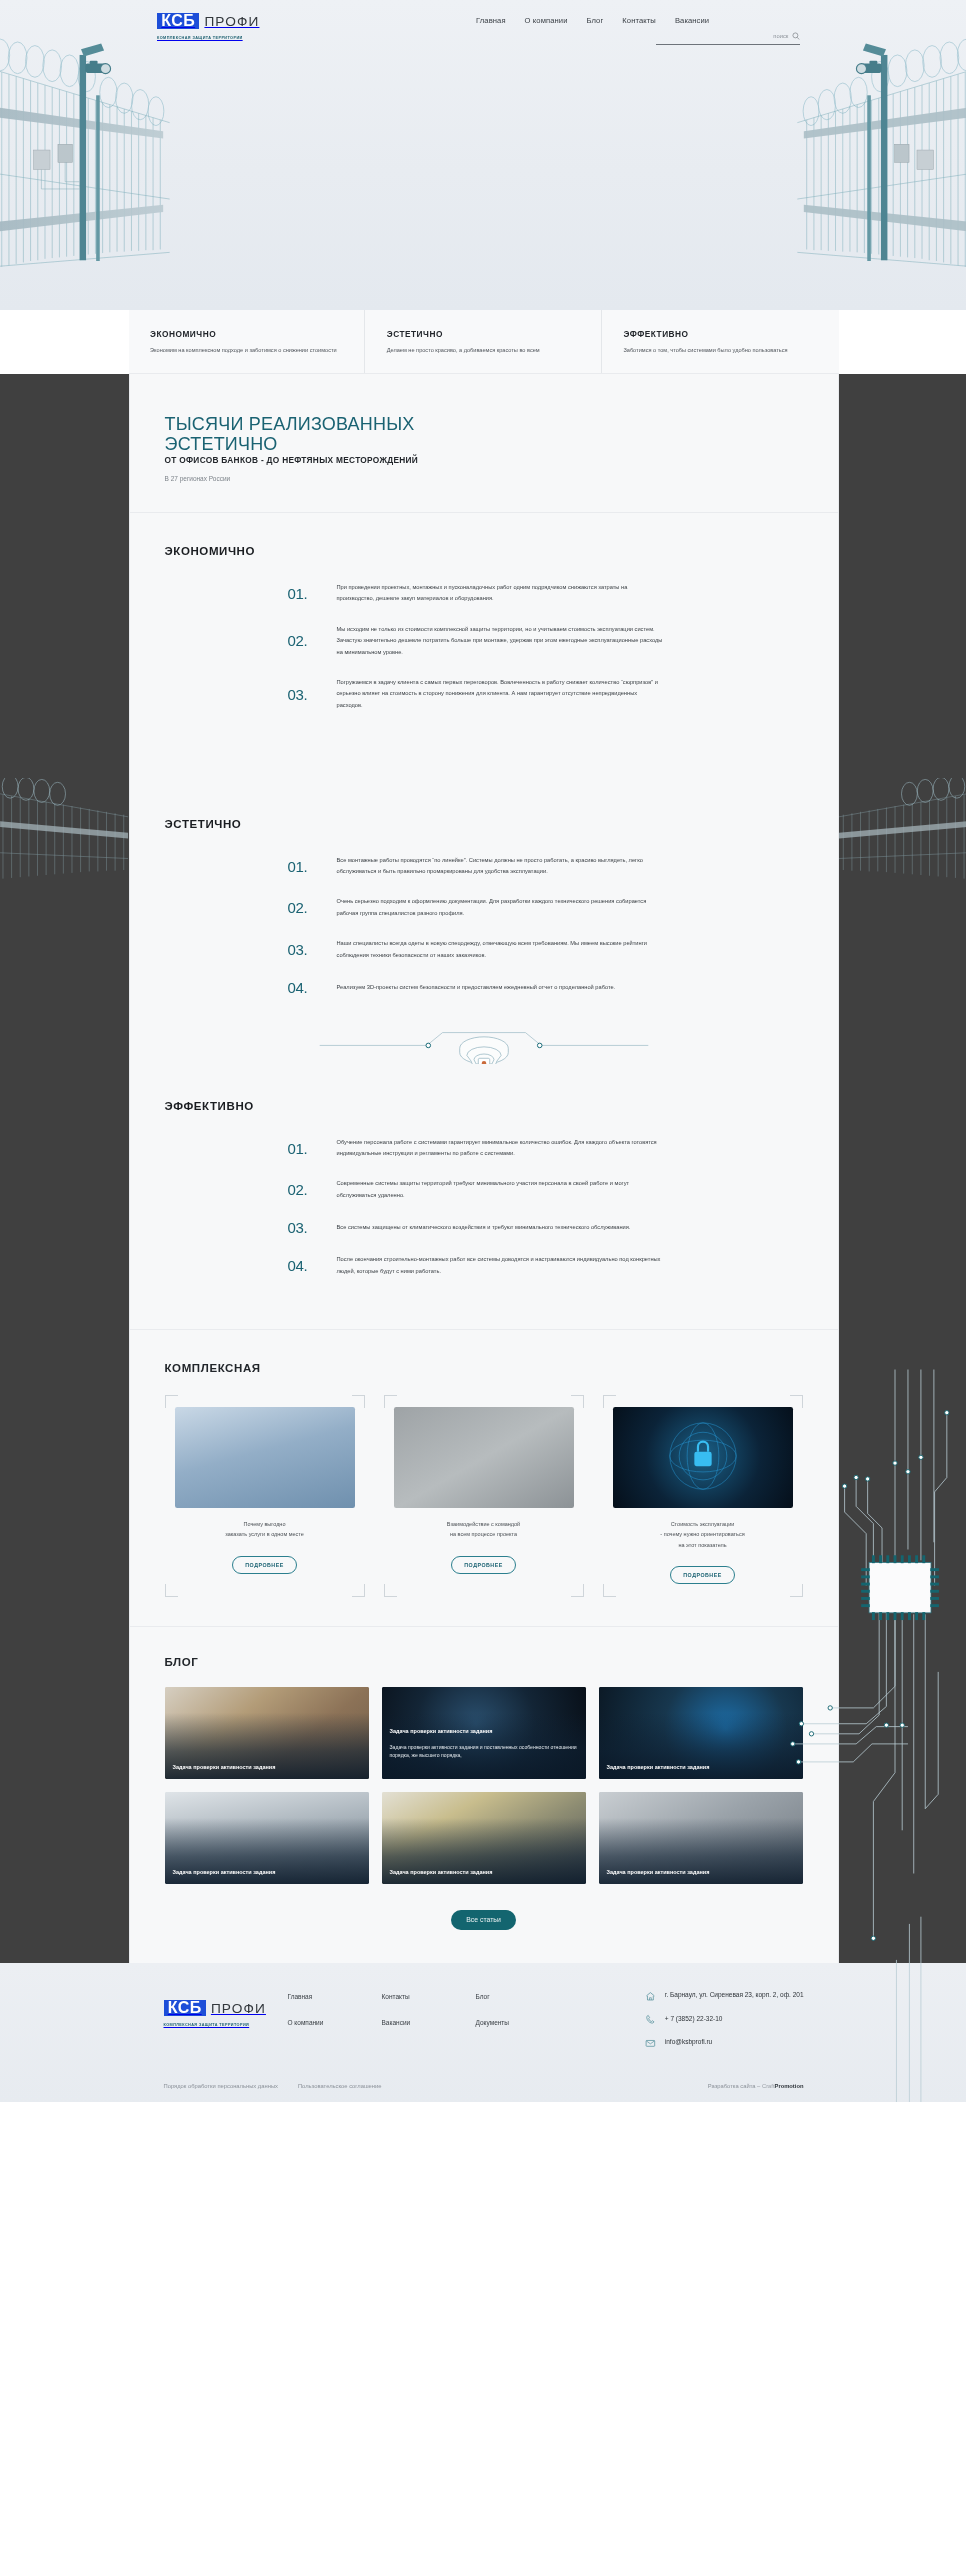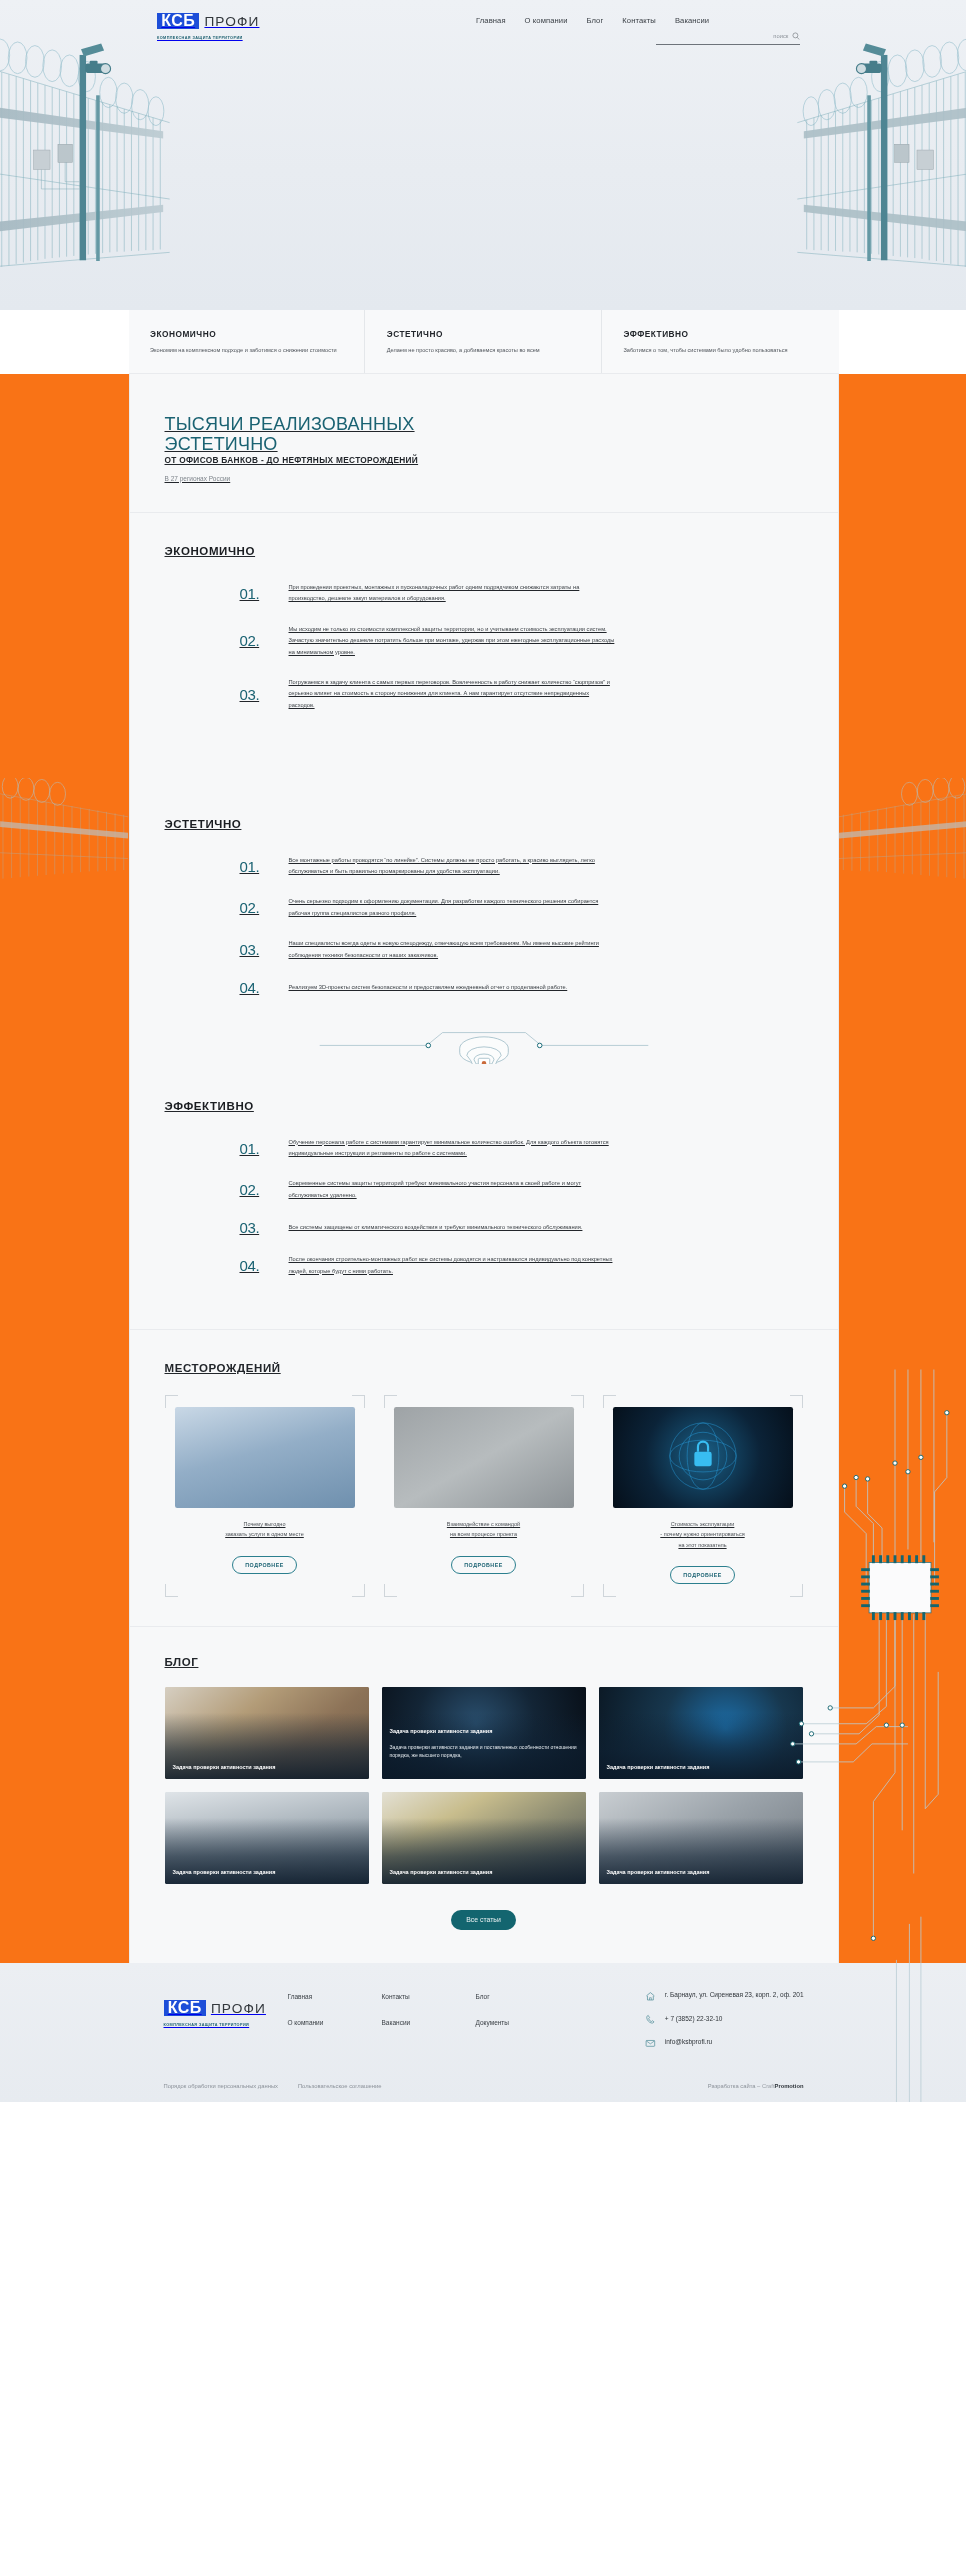--- a/index.html
+++ b/index.html
@@ -87,21 +87,21 @@
     border-right:0.7px solid #e4e7ea;
   }
   .strip .cell:last-child { border-right:none; }
   .strip h3 {
     font-size:8.3px; font-weight:bold; letter-spacing:0.5px; color:#22262b;
     margin-bottom:6.5px;
   }
   .strip p { font-size:5.6px; line-height:1.75; color:#51565c; }
 
   
-  .mainband { position:relative; background:#f97316;text-decoration:underline; }
+  .mainband { position:relative; background:#404040; }
   .colwrap {
     width:710px; margin:0 auto; position:relative;
     background:#f7f8f9;
     border-left:0.7px solid #e9ebee; border-right:0.7px solid #e9ebee;
   }
 
   .intro { padding:40px 35px 30px 35px; }
   .intro h2 {
     font-size:18px; color:#1a6272; line-height:1.16; letter-spacing:0.2px;
     font-weight:normal;
@@ -116,20 +116,21 @@
   .sec > h2 {
     font-size:11.5px; font-weight:bold; letter-spacing:0.6px; color:#1a1d21;
     margin-bottom:24.5px;
   }
   .items { padding-left:75px; }
   .item { display:flex; align-items:center; margin-bottom:19px; }
   .item .num {
     width:49px; flex:none;
     font-size:15px; color:#1a6272; font-weight:normal; letter-spacing:-0.4px;
     line-height:1;
+    margin-left:48px;
   }
   .item .txt {
     font-size:5.7px; line-height:2.0; color:#3c4146; max-width:328px;
   }
 
   .divider { height:0.7px; background:#e9ebee; margin:0 0 0 0; }
 
   
   .adv { padding:32px 35px 29px 35px; }
   .adv > h2 { font-size:11.5px; font-weight:bold; letter-spacing:0.6px; margin-bottom:21.6px; }
@@ -617,21 +618,21 @@
           <div class="item">
             <div class="num">04.</div>
             <div class="txt">После окончания строительно-монтажных работ все системы доводятся и настраиваются  индивидуально под конкретных людей, которые будут с ними работать.</div>
           </div>
         </div>
       </div>
 
       <div class="divider" style="margin-top:20px"></div>
 
       <div class="adv">
-        <h2>МЕСТОРОЖДЕНИЙ</h2>
+        <h2>КОМПЛЕКСНАЯ</h2>
         <div class="adv-grid">
 
           <div class="adv-card">
             <span class="corner c-tl"></span>
             <span class="corner c-tr"></span>
             <span class="corner c-bl"></span>
             <span class="corner c-br"></span>
             <div class="adv-thumb thumb-city"></div>
             <div class="adv-cap">
               <span>Почему выгодно</span><br>

